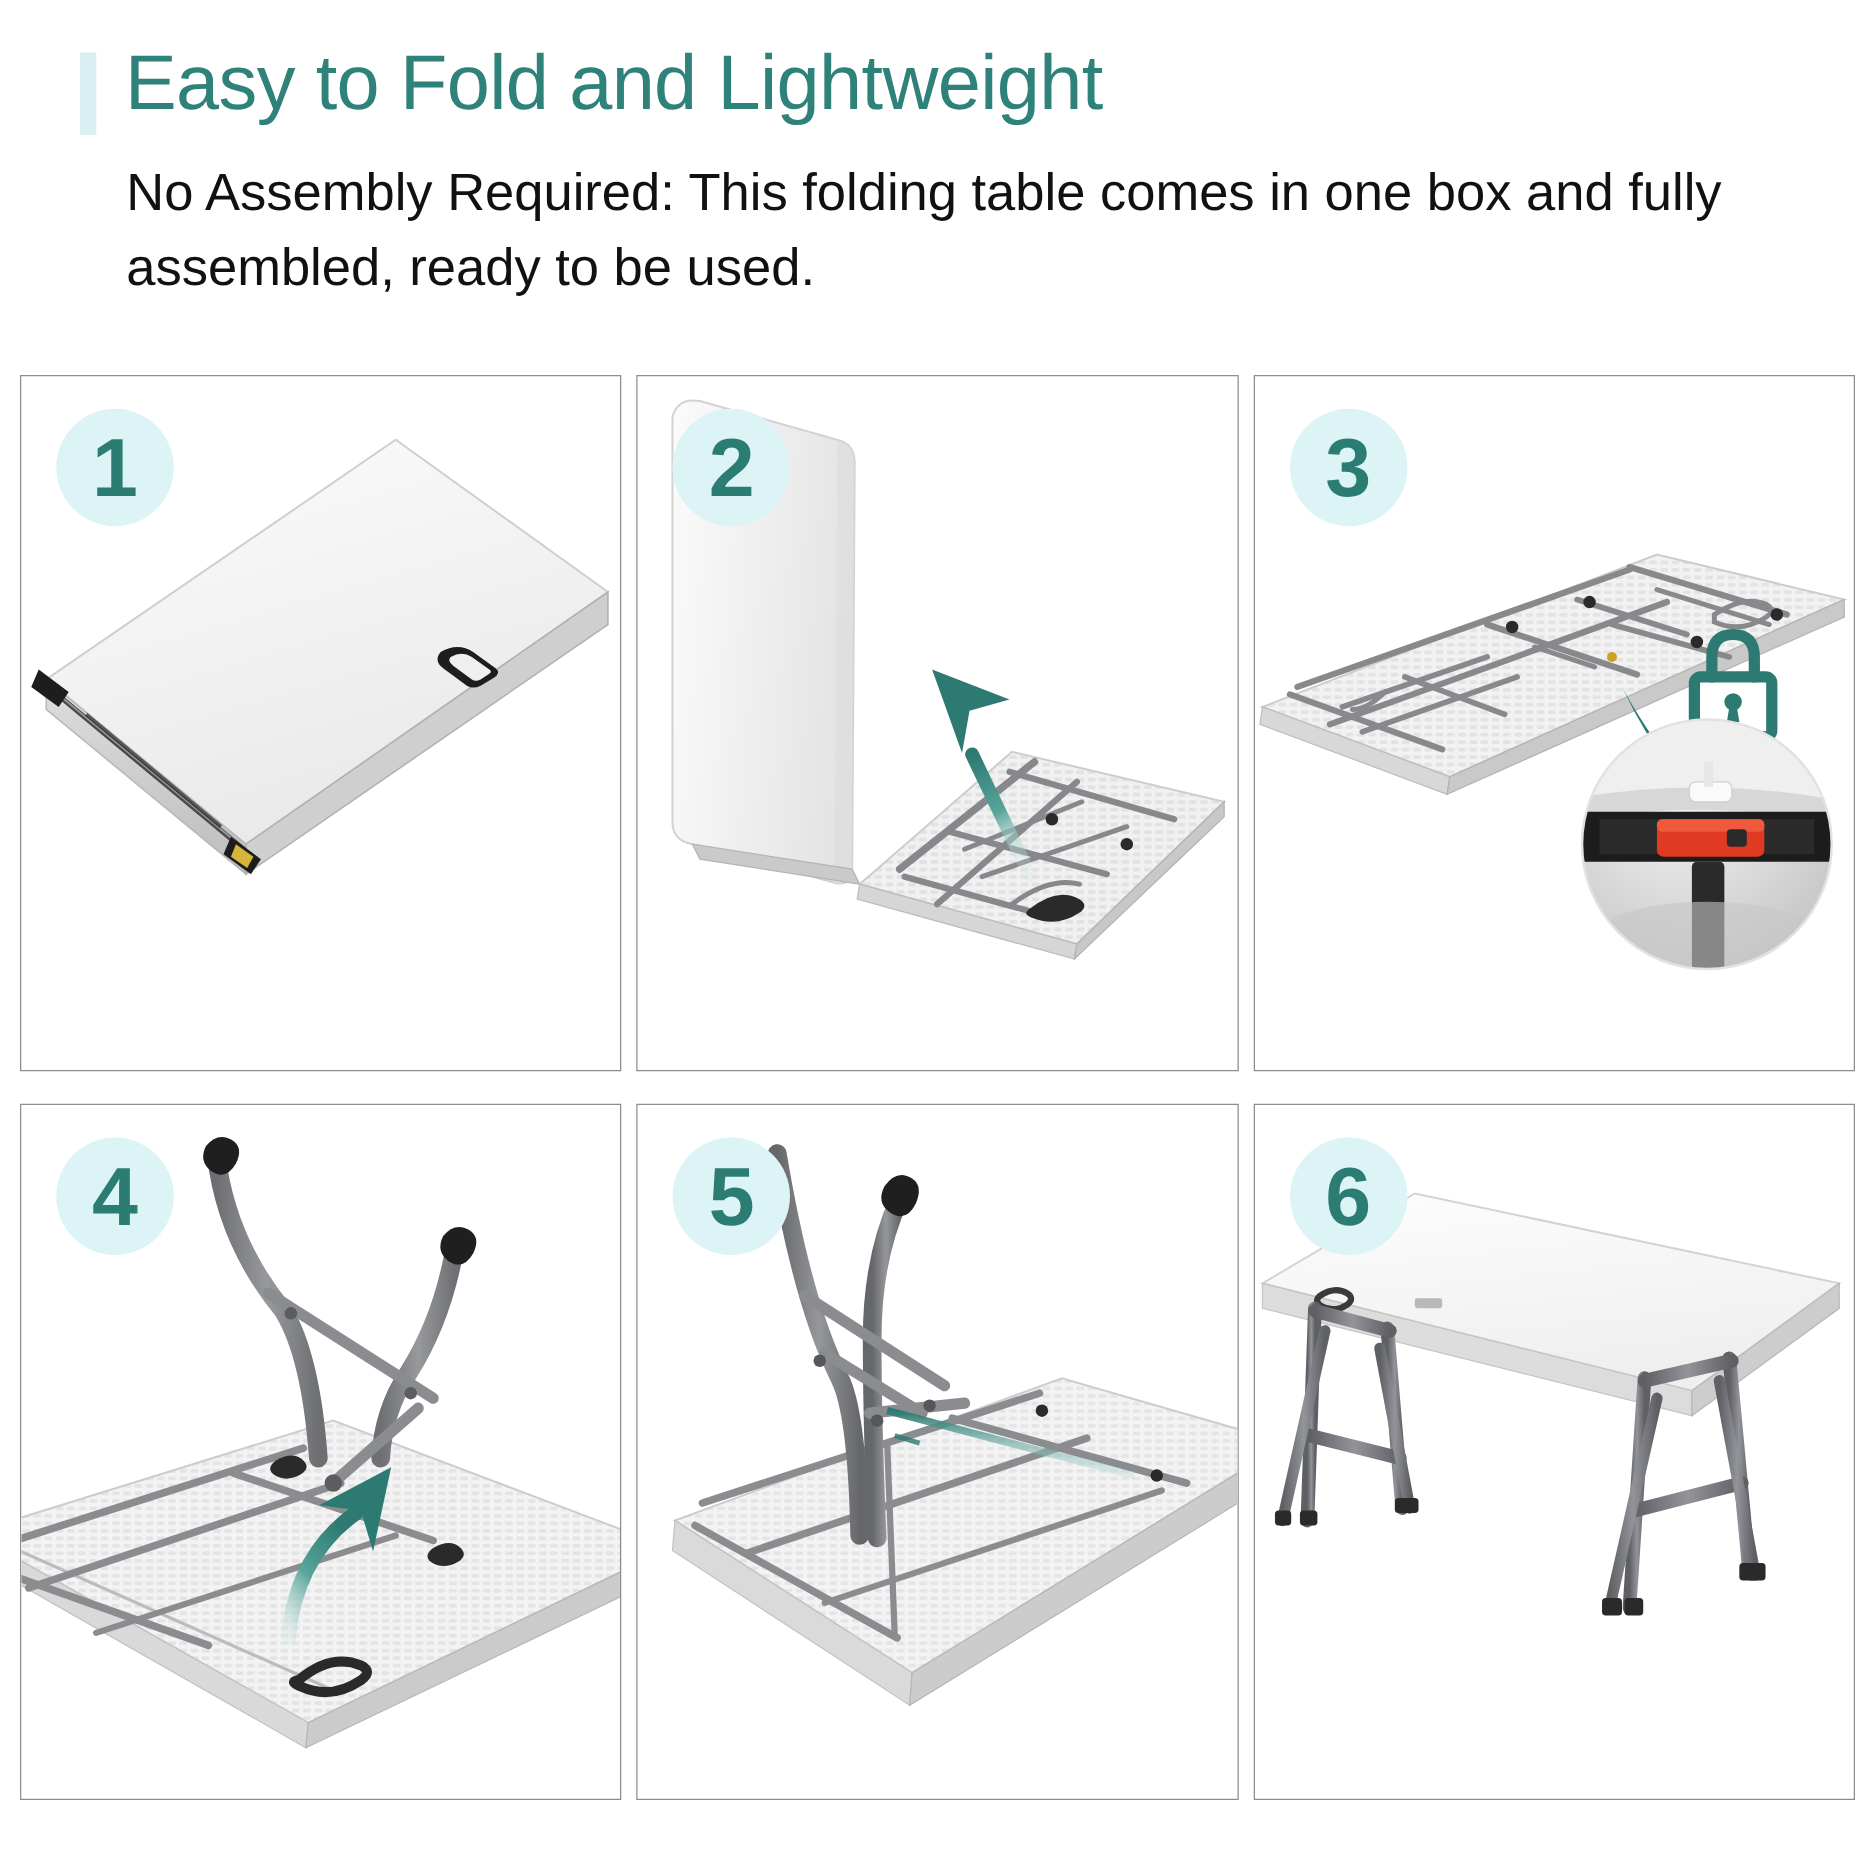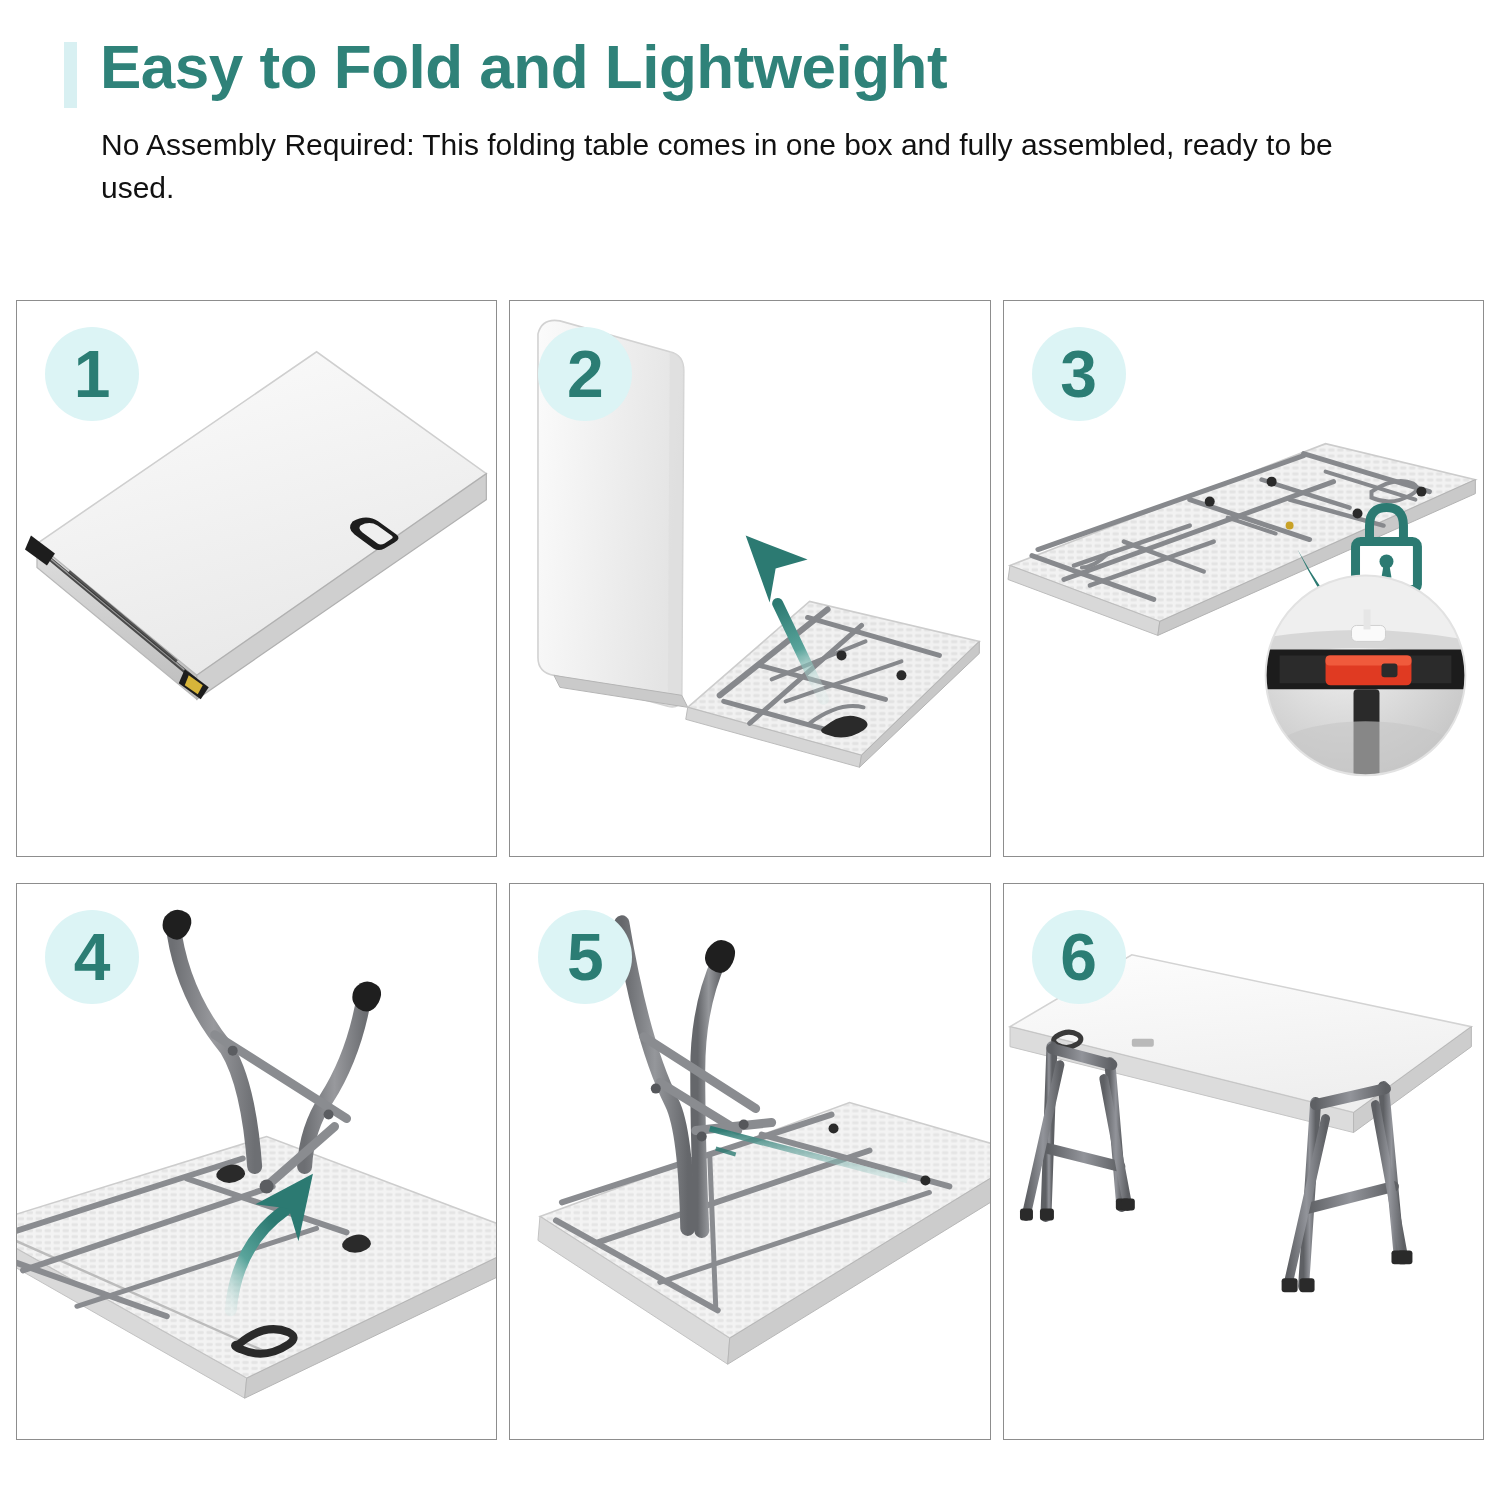--- a/index.html
+++ b/index.html
@@ -19,32 +19,32 @@
   .accent-bar{
     position:absolute;
     left:64px;top:42px;
     width:13px;height:66px;
     background:#d8f0f2;
   }
   .title{
     position:absolute;
     left:100px;top:34px;
     font-size:62px;
-    font-weight:bold;
+    font-weight:normal;
     letter-spacing:-0.5px;
     color:#2f8279;
     line-height:1.05;
     white-space:nowrap;
     font-family:"Liberation Sans", sans-serif;
   }
   .subtitle{
     position:absolute;
     left:101px;top:124px;
     width:1300px;
-    font-size:30px;
+    font-size:42px;
     line-height:1.42;
     color:#111111;
     font-family:"Liberation Sans", sans-serif;
   }
 
   
   .grid{
     position:absolute;
     left:16px;top:300px;
     width:1468px;height:1140px;

